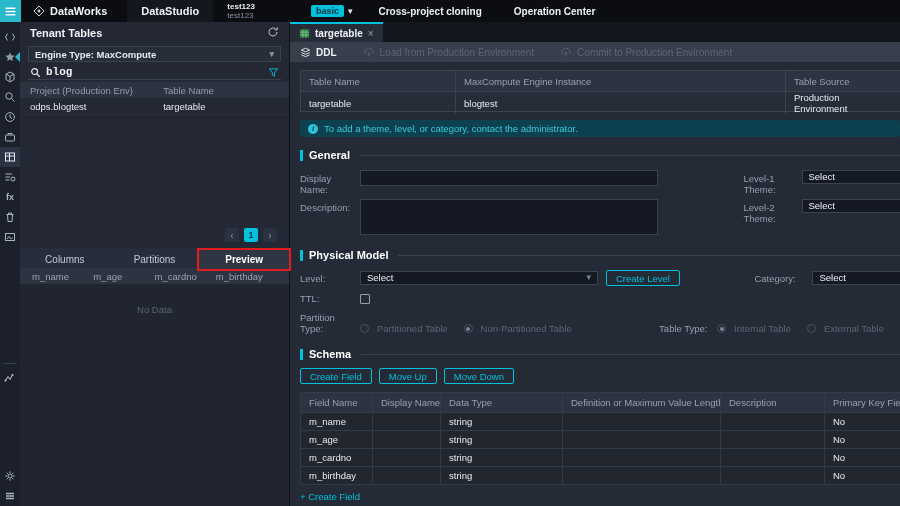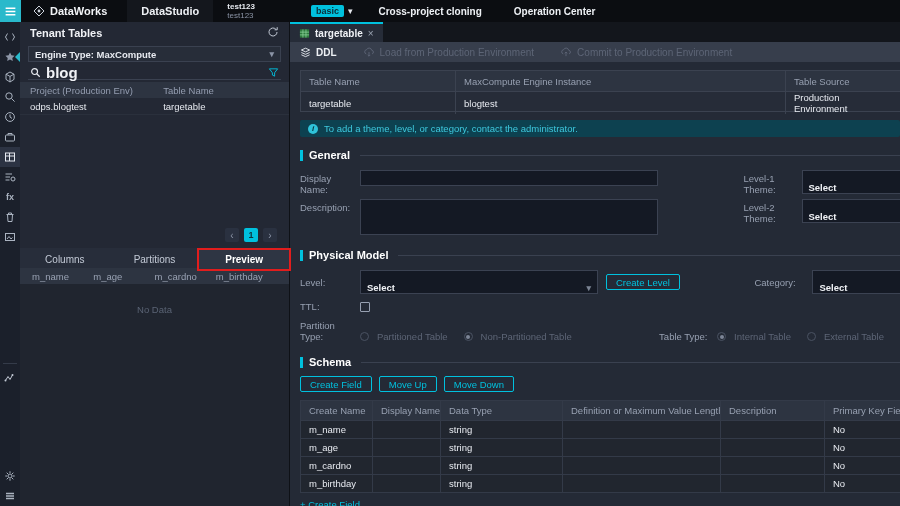--- a/index.html
+++ b/index.html
@@ -33,21 +33,21 @@
   .rail-bottom { margin-top:auto; display:flex; flex-direction:column; align-items:center; }
 
   
   .left { width:270px; background:#232834; border-right:1px solid #0e1116; display:flex; flex-direction:column; flex:0 0 270px; }
   .lp-title { height:22px; display:flex; align-items:center; padding:0 10px; }
   .lp-title .t { color:#f0f2f6; font-size:11px; font-weight:bold; }
   .lp-title .refresh { margin-left:auto; cursor:pointer; }
   .engine { margin:2px 8px 0; height:16px; border:1px solid #3a4150; background:#272d39; display:flex; align-items:center; padding:0 6px; color:#e7eaf0; font-size:9.5px; font-weight:bold; cursor:pointer; }
   .engine .chev { margin-left:auto; color:#8b94a6; font-size:9px; }
   .searchrow { margin:3px 8px 2px; height:15px; display:flex; align-items:center; gap:5px; border-bottom:1px solid #3a4150; padding:0 2px; }
-  .searchrow input { flex:1; background:transparent; border:none; outline:none; color:#f0f2f6; font-size:15px; font-weight:bold; font-family:Liberation Sans, sans-serif; }
+  .searchrow input { flex:1; background:transparent; border:none; outline:none; color:#f0f2f6; font-size:11px; font-weight:bold; font-family:Liberation Mono, monospace; }
   .lp-thead { height:16px; background:#2d3441; display:grid; grid-template-columns:1.15fr 1fr; align-items:center; padding:0 10px; color:#949db0; font-size:9.5px; }
   .lp-trow { height:17px; display:grid; grid-template-columns:1.15fr 1fr; align-items:center; padding:0 10px; color:#e7eaf0; font-size:9.5px; border-bottom:1px solid #2a303c; cursor:pointer; }
   .lp-spacer { height:112px; }
   .paging { height:16px; display:flex; justify-content:flex-end; align-items:center; gap:5px; padding-right:12px; margin-bottom:5px; }
   .pg { width:14px; height:14px; border-radius:2px; background:#2a3140; color:#8b94a6; font-size:10px; display:flex; align-items:center; justify-content:center; cursor:pointer; }
   .pg.cur { background:#00c1de; color:#10323c; font-size:9px; font-weight:bold; }
   .lp-tabs { height:20px; display:grid; grid-template-columns:1fr 1fr 1fr; background:#272d3a; }
   .lp-tab { display:flex; align-items:center; justify-content:center; font-size:10px; color:#c3cad6; border-top:2px solid transparent; cursor:pointer; position:relative; }
   .lp-tab.active { background:#2e3543; border-top-color:#00c1de; color:#ffffff; font-weight:bold; }
   .annotation { position:absolute; left:-2px; right:-2px; top:-2px; bottom:-3px; border:2px solid #e11d1d; pointer-events:none; z-index:40; }
@@ -82,21 +82,21 @@
   .sect .bar { width:3px; height:11px; background:#00c1de; }
   .sect .st { margin-left:6px; color:#ffffff; font-size:11px; font-weight:bold; }
   .sect .rule { flex:1; height:1px; background:#3a4150; margin-left:10px; }
 
   .frow { display:flex; align-items:flex-start; }
   .flabel { width:60px; color:#97a0b1; font-size:9.5px; padding-top:3px; flex:0 0 60px; }
   .finput { width:298px; height:16px; background:#141924; border:1px solid #3b4252; color:#e8ebf1; font-size:9.5px; padding:0 5px; outline:none; font-family:"Liberation Sans",sans-serif; }
   textarea.finput { height:36px; resize:none; }
   .rspacer { flex:1; }
   .flabel-r { width:58px; color:#97a0b1; font-size:9.5px; padding-top:3px; flex:0 0 58px; }
-  .fselect { height:24px; background:#141924; border:1px solid #3b4252; color:#f0f2f6; font-size:9.5px; font-weight:bold; display:flex; align-items:flex-end; padding:0 6px; cursor:pointer; }
+  .fselect { height:14px; background:#141924; border:1px solid #3b4252; color:#f0f2f6; font-size:9.5px; font-weight:normal; display:flex; align-items:flex-start; padding:0 6px; cursor:pointer; }
   .fselect .chev { margin-left:auto; color:#7b8494; font-size:9px; }
   .fselect.grow { flex:1; border-right:none; }
   .fselect.w238 { width:238px; flex:0 0 238px; }
 
   .btn-cyan { height:16px; border:1px solid #00c1de; border-radius:2px; color:#00c1de; background:transparent; font-size:9.5px; padding:0 9px; display:flex; align-items:center; cursor:pointer; font-family:"Liberation Sans",sans-serif; }
 
   .checkbox { width:10px; height:10px; border:1px solid #97a0b1; background:transparent; border-radius:1px; cursor:pointer; }
   .radio { width:9px; height:9px; border-radius:50%; border:1px solid #4a5262; position:relative; flex:0 0 9px; }
   .radio.sel::after { content:""; position:absolute; inset:1.5px; border-radius:50%; background:#7c8596; }
   .ropt { display:flex; align-items:center; gap:8px; margin-right:16px; color:#5d6576; font-size:9.5px; }
@@ -420,21 +420,21 @@
           <span class="st">Schema</span>
           <span class="rule"></span>
         </div>
         <div class="schema-btns">
           <button class="btn-cyan">Create Field</button>
           <button class="btn-cyan">Move Up</button>
           <button class="btn-cyan">Move Down</button>
         </div>
         <div class="stable">
           <div class="srow head">
-            <span class="sc">Create Name</span>
+            <span class="sc">Field Name</span>
             <span class="sc">Display Name</span>
             <span class="sc">Data Type</span>
             <span class="sc">Definition or Maximum Value Length</span>
             <span class="sc">Description</span>
             <span class="sc">
                 <span>Primary Key Field</span>
               </span>
           </div>
           <div class="srow">
             <span class="sc">m_name</span>

